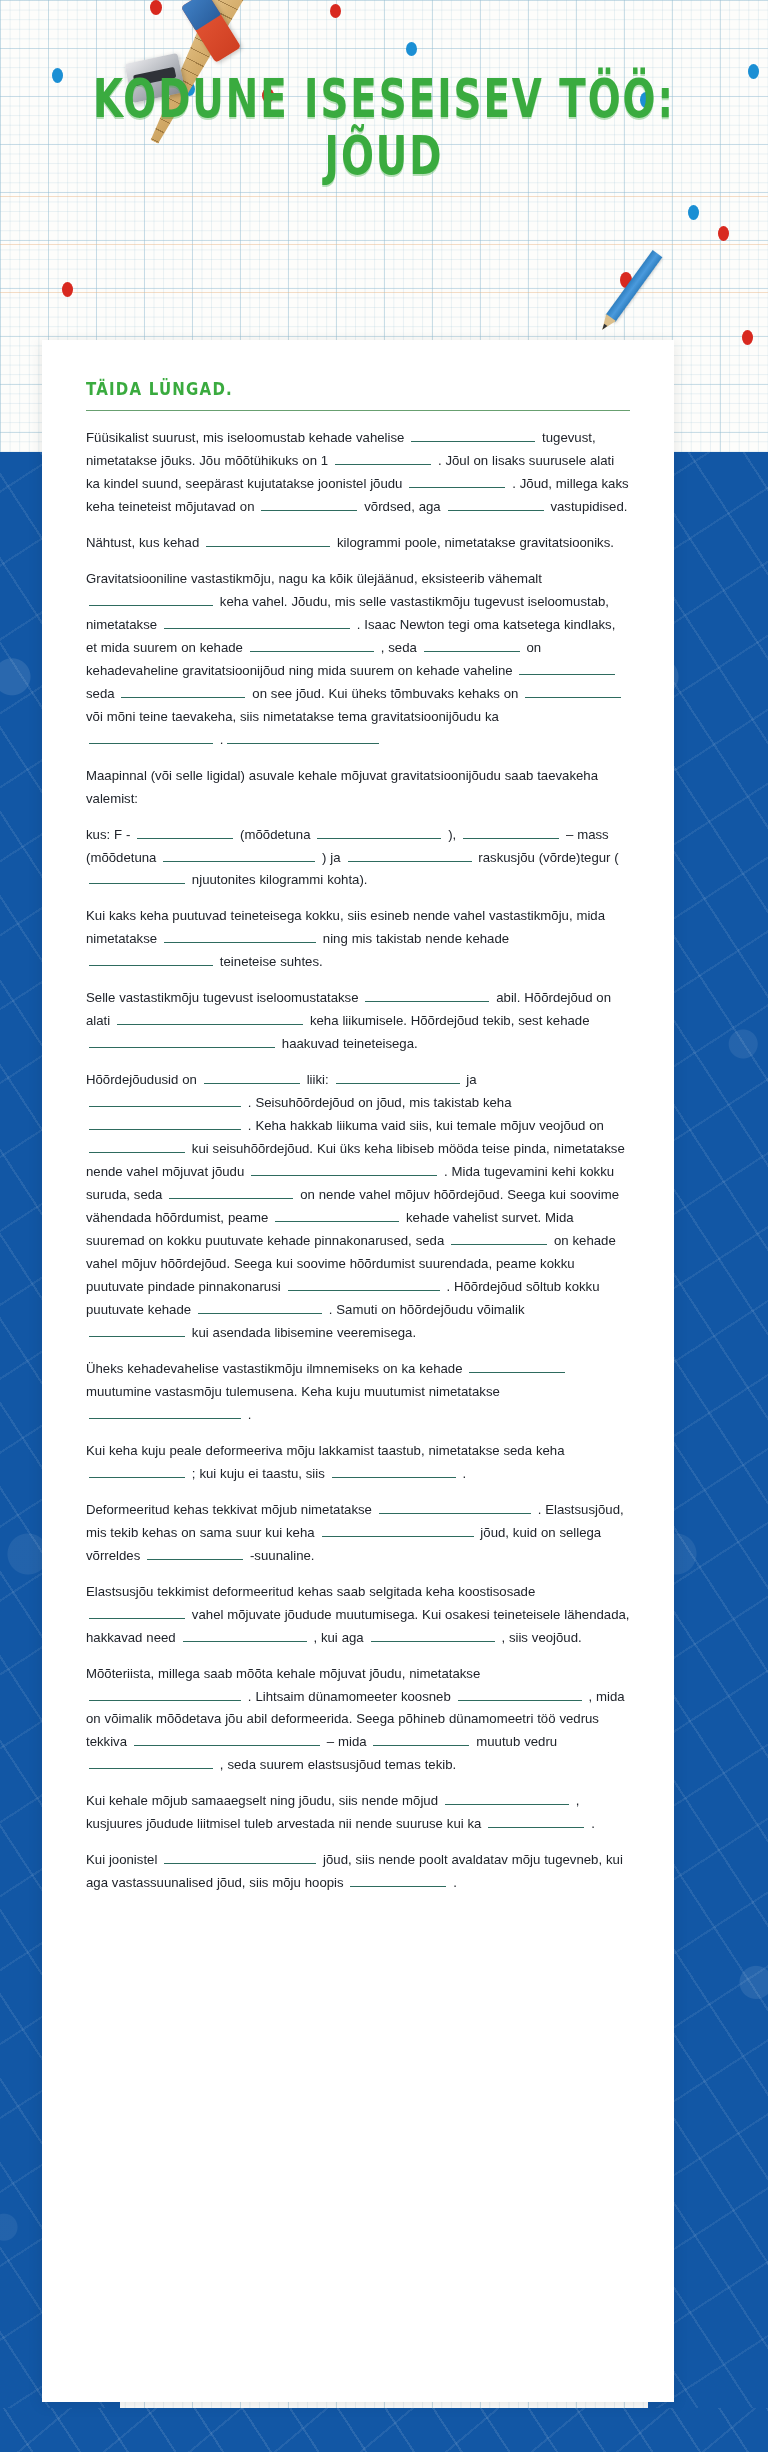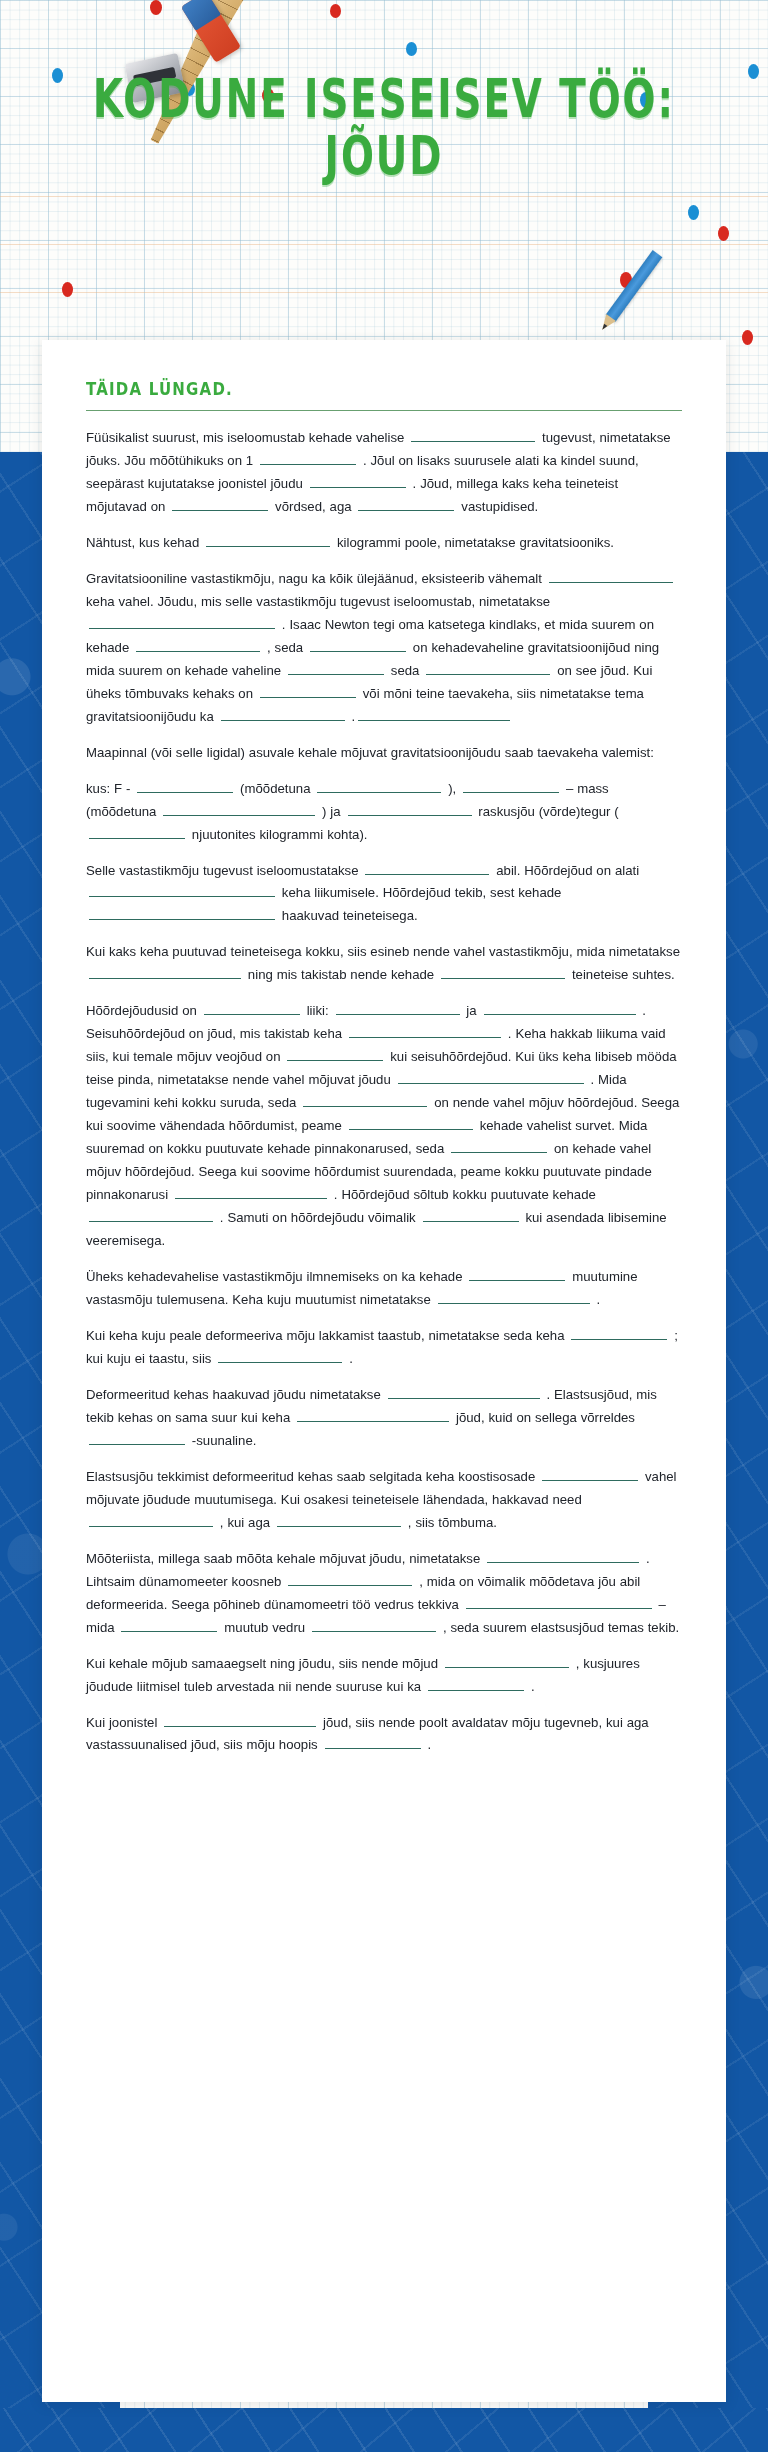--- a/index.html
+++ b/index.html
@@ -167,21 +167,21 @@
     transform: scaleY(1.32) scaleX(0.97);
     transform-origin: center top;
     text-shadow: 0 1px 0 rgba(58,171,63,0.35);
   }
 
   
   #worksheet {
     position: absolute;
     left: 42px;
     top: 340px;
-    width: 684px;
+    width: 632px;
     min-height: 2062px;
     background: #ffffff;
     box-shadow: 0 2px 14px rgba(0,0,0,0.10);
     z-index: 4;
     padding: 38px 44px 46px 44px;
     box-sizing: border-box;
   }
 
   .section-title {
     color: #3aab3f;
@@ -280,24 +280,24 @@
 
 <div id="worksheet">
   <div class="section-title">TÄIDA LÜNGAD.</div>
   <div class="rule"></div>
   <div id="paragraphs">
       <p class="para"><span>Füüsikalist suurust, mis iseloomustab kehade vahelise </span><span class="blank b-lg"></span><span> tugevust, nimetatakse jõuks. Jõu mõõtühikuks on 1 </span><span class="blank b-md"></span><span> . Jõul on lisaks suurusele alati ka kindel suund, seepärast kujutatakse joonistel jõudu </span><span class="blank b-md"></span><span> . Jõud, millega kaks keha teineteist mõjutavad on </span><span class="blank b-md"></span><span> võrdsed, aga </span><span class="blank b-md"></span><span> vastupidised.</span></p>
       <p class="para"><span>Nähtust, kus kehad </span><span class="blank b-lg"></span><span> kilogrammi poole, nimetatakse gravitatsiooniks.</span></p>
       <p class="para"><span>Gravitatsiooniline vastastikmõju, nagu ka kõik ülejäänud, eksisteerib vähemalt </span><span class="blank b-lg"></span><span> keha vahel. Jõudu, mis selle vastastikmõju tugevust iseloomustab, nimetatakse </span><span class="blank b-xxl"></span><span> . Isaac Newton tegi oma katsetega kindlaks, et mida suurem on kehade </span><span class="blank b-lg"></span><span> , seda </span><span class="blank b-md"></span><span> on kehadevaheline gravitatsioonijõud ning mida suurem on kehade vaheline </span><span class="blank b-md"></span><span> seda </span><span class="blank b-lg"></span><span> on see jõud. Kui üheks tõmbuvaks kehaks on </span><span class="blank b-md"></span><span> või mõni teine taevakeha, siis nimetatakse tema gravitatsioonijõudu ka </span><span class="blank b-lg"></span><span> .</span><span class="blank b-xl"></span></p>
       <p class="para"><span>Maapinnal (või selle ligidal) asuvale kehale mõjuvat gravitatsioonijõudu saab taevakeha valemist:</span></p>
       <p class="para"><span>kus: F - </span><span class="blank b-md"></span><span> (mõõdetuna </span><span class="blank b-lg"></span><span> ), </span><span class="blank b-md"></span><span> – mass (mõõdetuna </span><span class="blank b-xl"></span><span> ) ja </span><span class="blank b-lg"></span><span> raskusjõu (võrde)tegur ( </span><span class="blank b-md"></span><span> njuutonites kilogrammi kohta).</span></p>
+      <p class="para"><span>Kui kaks keha puutuvad teineteisega kokku, siis esineb nende vahel vastastikmõju, mida nimetatakse </span><span class="blank b-xl"></span><span> ning mis takistab nende kehade </span><span class="blank b-lg"></span><span> teineteise suhtes.</span></p>
       <p class="para"><span>Selle vastastikmõju tugevust iseloomustatakse </span><span class="blank b-lg"></span><span> abil. Hõõrdejõud on alati </span><span class="blank b-xxl"></span><span> keha liikumisele. Hõõrdejõud tekib, sest kehade </span><span class="blank b-xxl"></span><span> haakuvad teineteisega.</span></p>
-      <p class="para"><span>Kui kaks keha puutuvad teineteisega kokku, siis esineb nende vahel vastastikmõju, mida nimetatakse </span><span class="blank b-xl"></span><span> ning mis takistab nende kehade </span><span class="blank b-lg"></span><span> teineteise suhtes.</span></p>
       <p class="para"><span>Hõõrdejõudusid on </span><span class="blank b-md"></span><span> liiki: </span><span class="blank b-lg"></span><span> ja </span><span class="blank b-xl"></span><span> . Seisuhõõrdejõud on jõud, mis takistab keha </span><span class="blank b-xl"></span><span> . Keha hakkab liikuma vaid siis, kui temale mõjuv veojõud on </span><span class="blank b-md"></span><span> kui seisuhõõrdejõud. Kui üks keha libiseb mööda teise pinda, nimetatakse nende vahel mõjuvat jõudu </span><span class="blank b-xxl"></span><span> . Mida tugevamini kehi kokku suruda, seda </span><span class="blank b-lg"></span><span> on nende vahel mõjuv hõõrdejõud. Seega kui soovime vähendada hõõrdumist, peame </span><span class="blank b-lg"></span><span> kehade vahelist survet. Mida suuremad on kokku puutuvate kehade pinnakonarused, seda </span><span class="blank b-md"></span><span> on kehade vahel mõjuv hõõrdejõud. Seega kui soovime hõõrdumist suurendada, peame kokku puutuvate pindade pinnakonarusi </span><span class="blank b-xl"></span><span> . Hõõrdejõud sõltub kokku puutuvate kehade </span><span class="blank b-lg"></span><span> . Samuti on hõõrdejõudu võimalik </span><span class="blank b-md"></span><span> kui asendada libisemine veeremisega.</span></p>
       <p class="para"><span>Üheks kehadevahelise vastastikmõju ilmnemiseks on ka kehade </span><span class="blank b-md"></span><span> muutumine vastasmõju tulemusena. Keha kuju muutumist nimetatakse </span><span class="blank b-xl"></span><span> .</span></p>
       <p class="para"><span>Kui keha kuju peale deformeeriva mõju lakkamist taastub, nimetatakse seda keha </span><span class="blank b-md"></span><span> ; kui kuju ei taastu, siis </span><span class="blank b-lg"></span><span> .</span></p>
-      <p class="para"><span>Deformeeritud kehas haakuvad jõudu nimetatakse </span><span class="blank b-xl"></span><span> . Elastsusjõud, mis tekib kehas on sama suur kui keha </span><span class="blank b-xl"></span><span> jõud, kuid on sellega võrreldes </span><span class="blank b-md"></span><span> -suunaline.</span></p>
-      <p class="para"><span>Elastsusjõu tekkimist deformeeritud kehas saab selgitada keha koostisosade </span><span class="blank b-md"></span><span> vahel mõjuvate jõudude muutumisega. Kui osakesi teineteisele lähendada, hakkavad need </span><span class="blank b-lg"></span><span> , kui aga </span><span class="blank b-lg"></span><span> , siis tõmbuma.</span></p>
+      <p class="para"><span>Deformeeritud kehas tekkivat mõjub nimetatakse </span><span class="blank b-xl"></span><span> . Elastsusjõud, mis tekib kehas on sama suur kui keha </span><span class="blank b-xl"></span><span> jõud, kuid on sellega võrreldes </span><span class="blank b-md"></span><span> -suunaline.</span></p>
+      <p class="para"><span>Elastsusjõu tekkimist deformeeritud kehas saab selgitada keha koostisosade </span><span class="blank b-md"></span><span> vahel mõjuvate jõudude muutumisega. Kui osakesi teineteisele lähendada, hakkavad need </span><span class="blank b-lg"></span><span> , kui aga </span><span class="blank b-lg"></span><span> , siis veojõud.</span></p>
       <p class="para"><span>Mõõteriista, millega saab mõõta kehale mõjuvat jõudu, nimetatakse </span><span class="blank b-xl"></span><span> . Lihtsaim dünamomeeter koosneb </span><span class="blank b-lg"></span><span> , mida on võimalik mõõdetava jõu abil deformeerida. Seega põhineb dünamomeetri töö vedrus tekkiva </span><span class="blank b-xxl"></span><span> – mida </span><span class="blank b-md"></span><span> muutub vedru </span><span class="blank b-lg"></span><span> , seda suurem elastsusjõud temas tekib.</span></p>
       <p class="para"><span>Kui kehale mõjub samaaegselt ning jõudu, siis nende mõjud </span><span class="blank b-lg"></span><span> , kusjuures jõudude liitmisel tuleb arvestada nii nende suuruse kui ka </span><span class="blank b-md"></span><span> .</span></p>
       <p class="para"><span>Kui joonistel </span><span class="blank b-xl"></span><span> jõud, siis nende poolt avaldatav mõju tugevneb, kui aga vastassuunalised jõud, siis mõju hoopis </span><span class="blank b-md"></span><span> .</span></p>
     </div>
 </div>
 
 </body></html>

